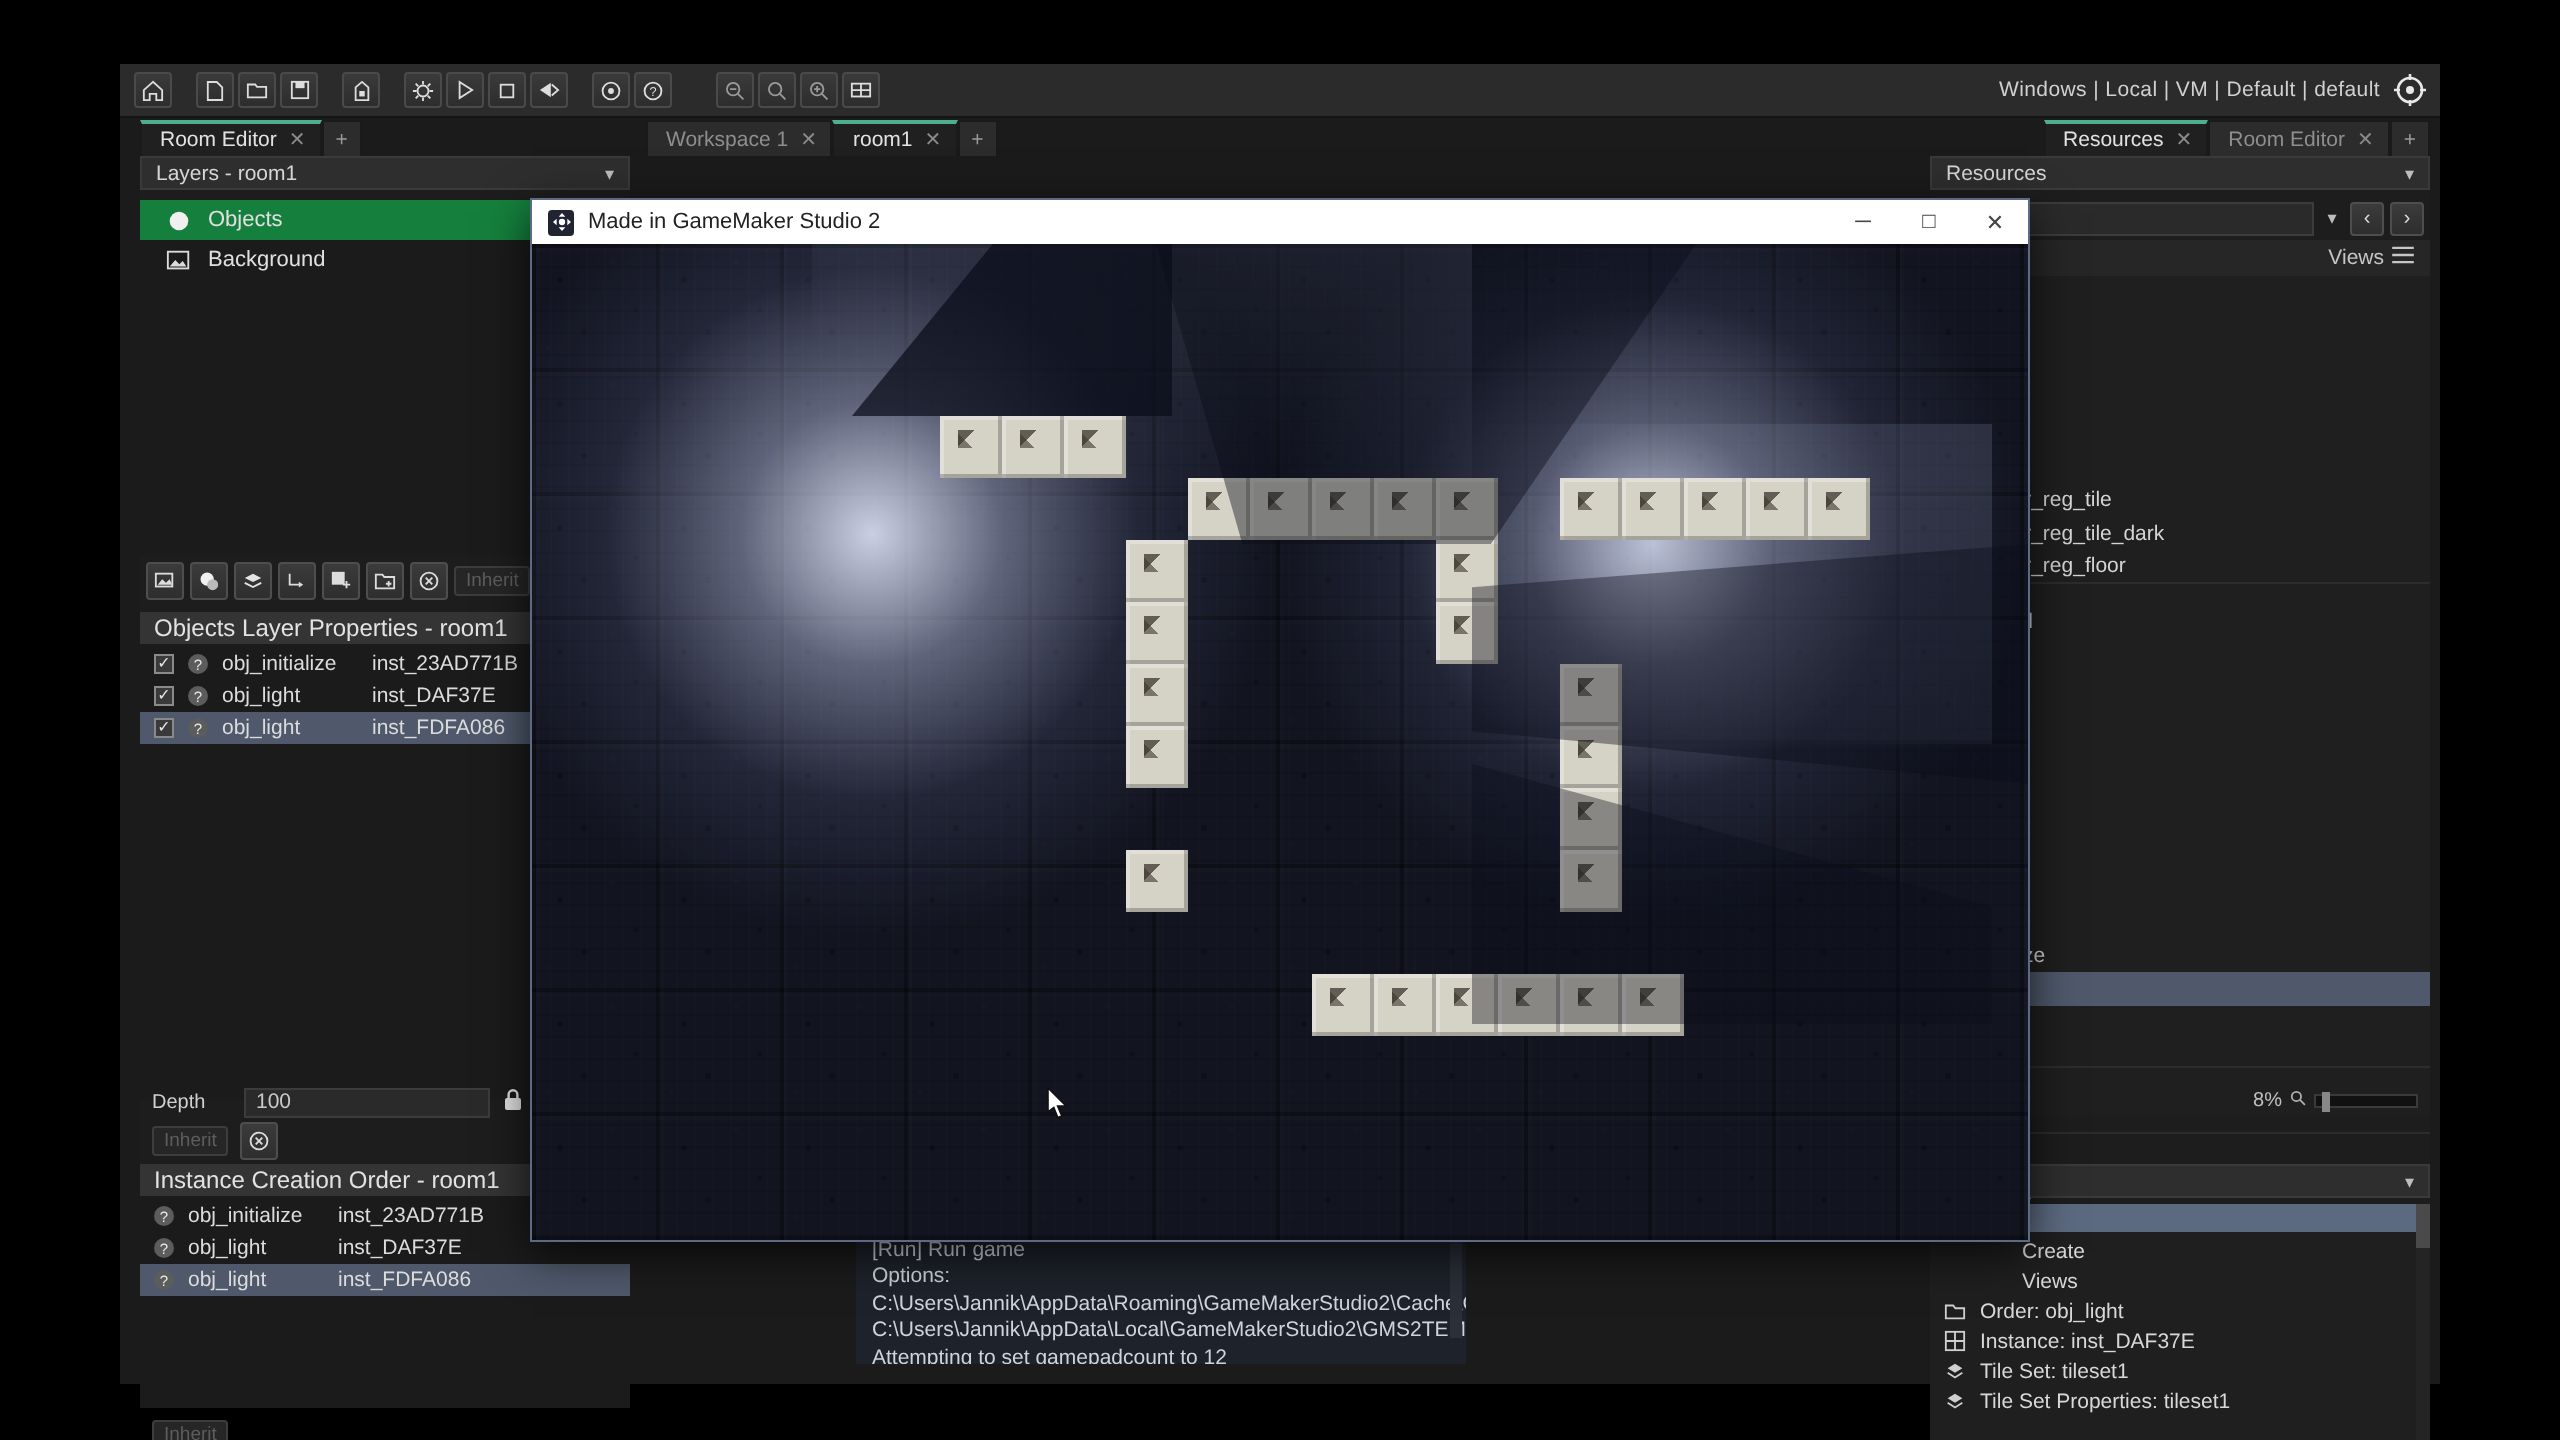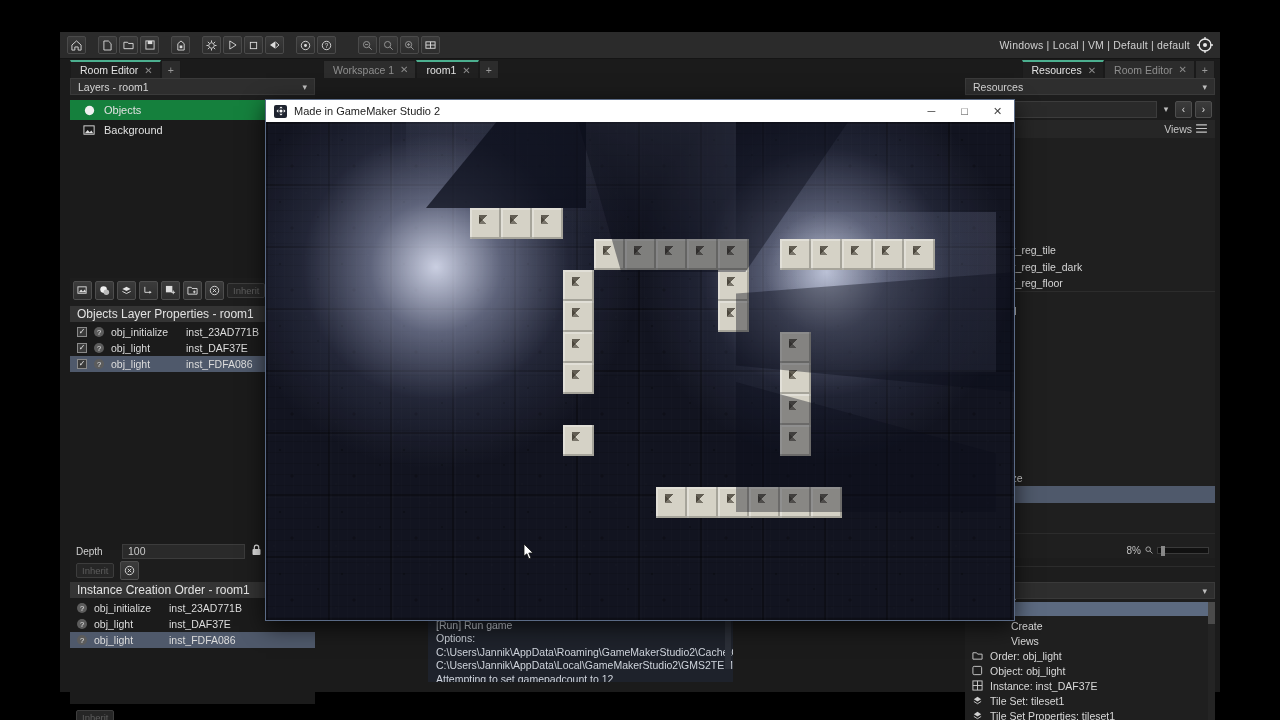--- a/index.html
+++ b/index.html
@@ -711,28 +711,20 @@
         <span class="evico">
           <svg width="11" height="11" viewBox="0 0 12 12">
               <path d="M1 3h4l1.2 1.5H11V10H1z" fill="none" stroke="#cfcfcf"></path>
             </svg>
         </span>
         <span>Order: obj_light</span>
       </div>
       <div class="evrow">
         <span class="evico">
           <svg width="11" height="11" viewBox="0 0 12 12">
-              <rect x="1" y="1.5" width="9.5" height="9" rx="1.4" fill="none" stroke="#cfcfcf"></rect>
-            </svg>
-        </span>
-        <span>Object: obj_light</span>
-      </div>
-      <div class="evrow">
-        <span class="evico">
-          <svg width="11" height="11" viewBox="0 0 12 12">
               <rect x="1" y="1" width="10" height="10" fill="none" stroke="#cfcfcf"></rect>
               <path d="M6 1v10M1 6h10" stroke="#cfcfcf"></path>
             </svg>
         </span>
         <span>Instance: inst_DAF37E</span>
       </div>
       <div class="evrow">
         <span class="evico">
           <svg width="11" height="11" viewBox="0 0 12 12">
               <path d="M6 2l4 2.5L6 7 2 4.5z" fill="#cfcfcf"></path>

